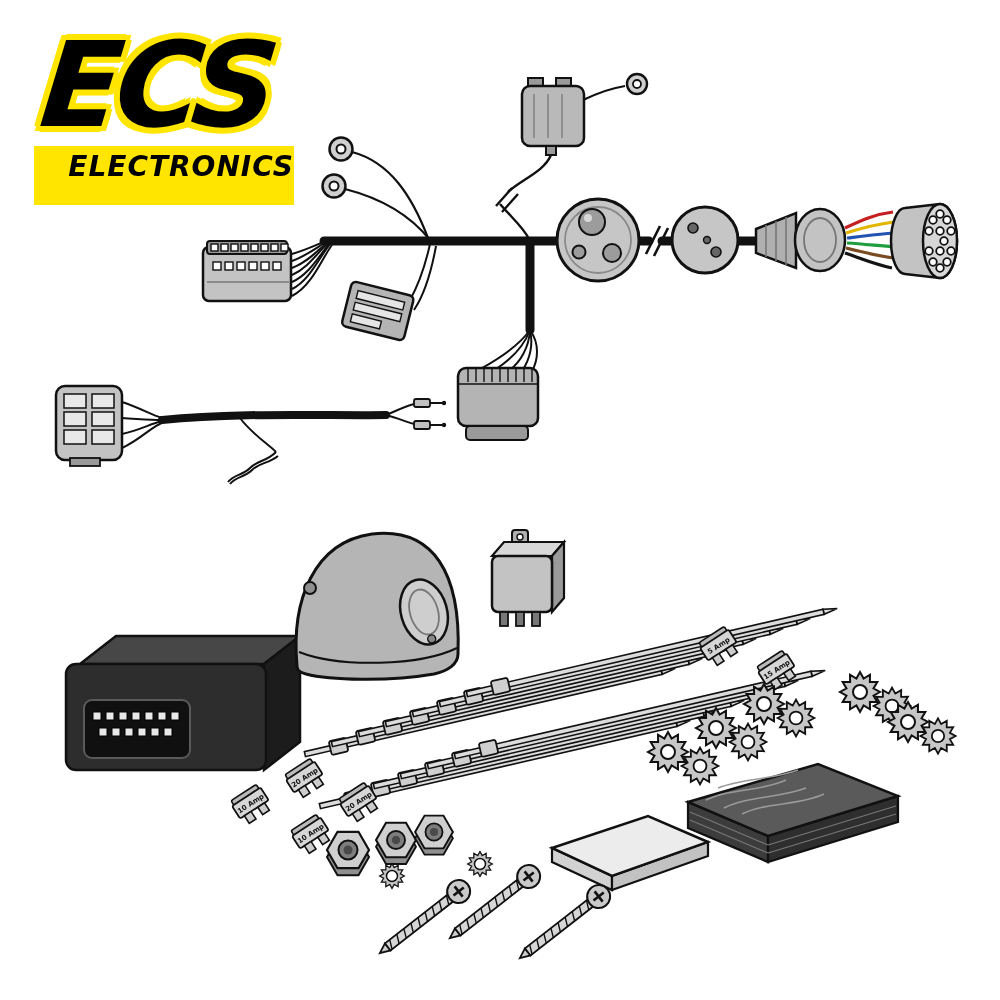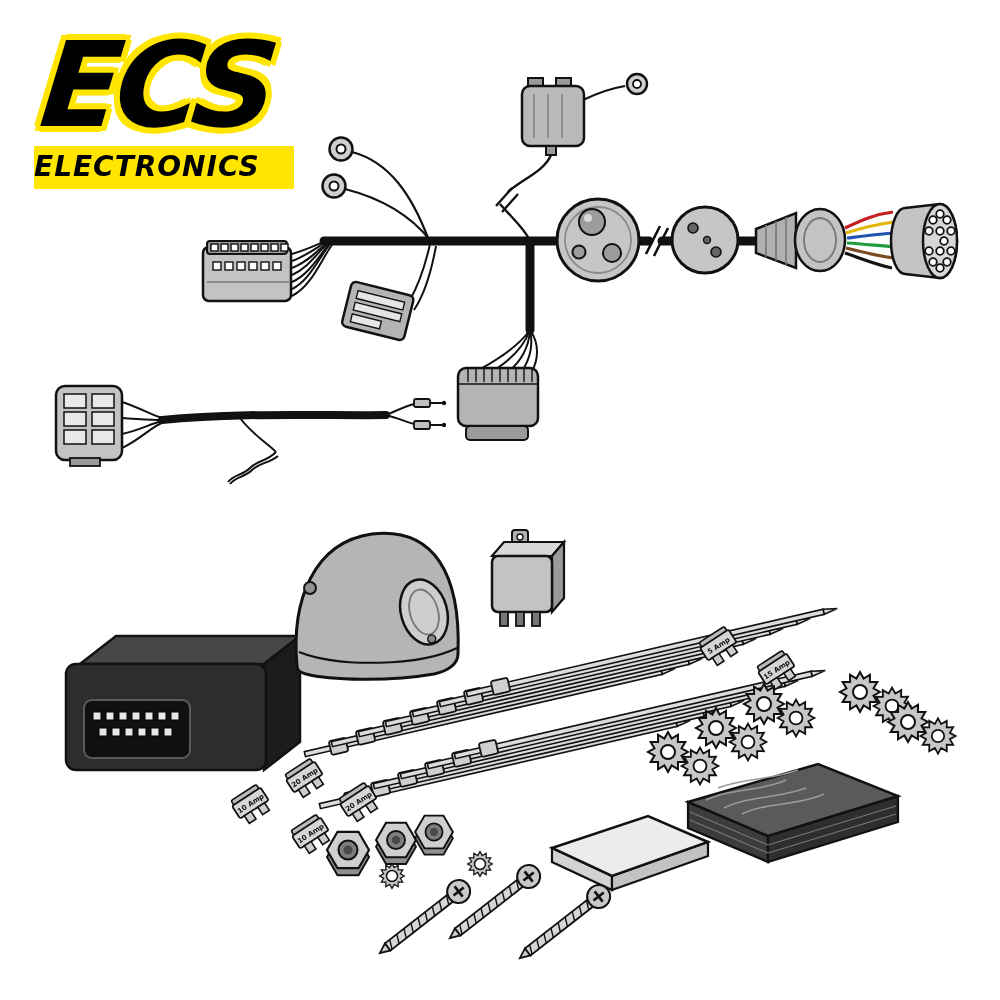--- a/index.html
+++ b/index.html
@@ -9,21 +9,21 @@
   .logo{position:absolute;left:34px;top:26px;width:260px;z-index:5;}
   .logo-brand{
     font-family:"DejaVu Sans",sans-serif;font-style:italic;font-weight:bold;
     font-size:118px;line-height:1.0;color:#000;letter-spacing:-6px;padding-left:8px;
     transform:skewX(-6deg);
     text-shadow:-5px -5px 0 var(--y),5px -5px 0 var(--y),-5px 5px 0 var(--y),5px 5px 0 var(--y),
                 -6px 0 0 var(--y),6px 0 0 var(--y),0 -6px 0 var(--y),0 6px 0 var(--y);
   }
   .logo-sub{
     margin-top:2px;background:var(--y);color:#000;font-style:italic;font-weight:bold;
-    font-size:28px;text-align:left;padding:4px 0 6px;letter-spacing:1px;
+    font-size:28px;text-align:right;padding:4px 0 22px;letter-spacing:1px;
   }
   .fuse-label{font-family:"DejaVu Sans",sans-serif;font-weight:bold;font-size:7px;
               text-anchor:middle;fill:#111;}
 </style>
 </head>
 <body style="background: rgb(255, 255, 255);">
 
 <div class="stage">
 
   <div class="logo">

